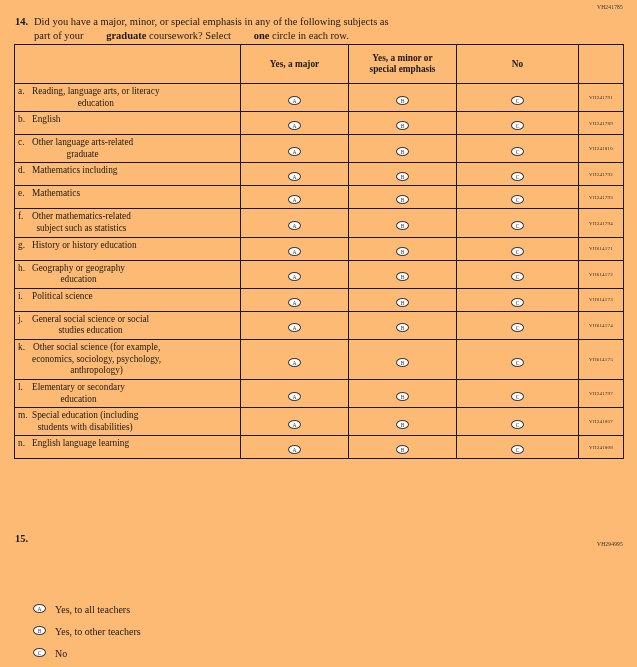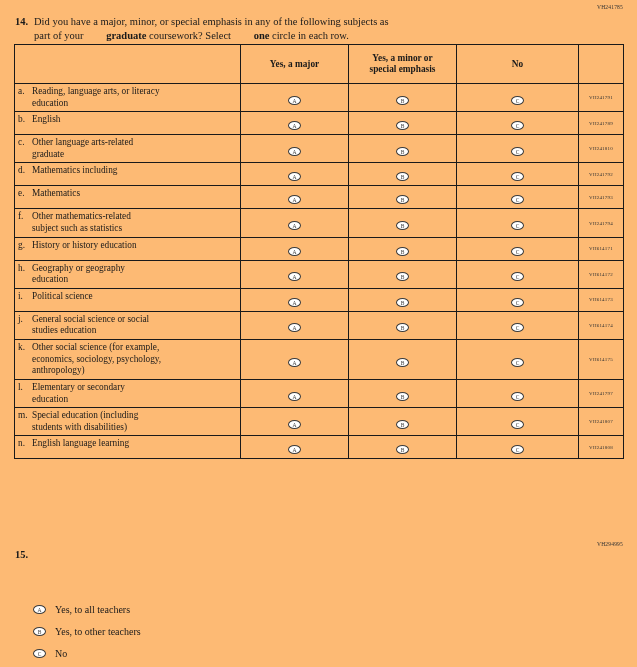--- a/index.html
+++ b/index.html
@@ -21,21 +21,21 @@
   .code-mid{top:541px;right:14px;}
 
   
   .question{
     position:absolute;
     display:flex;
     font-size:10.5px;
     line-height:1.3;
   }
   .q14-block{top:15px;left:15px;width:560px;}
-  .q15-block{top:548px;left:15px;width:560px;gap:12px;}
+  .q15-block{top:532px;left:15px;width:560px;gap:12px;}
   .qnum{font-weight:700;flex:none;width:19px;}
   .qtext{white-space:pre-line;}
   .qtext b{font-weight:700;margin-left:20px;}
 
   
   .q14-table{
     position:absolute;
     top:44px;left:14px;
     width:609px;
     border-collapse:collapse;
@@ -56,21 +56,21 @@
   }
   .subject-cell{
     font-size:9.3px;
     vertical-align:top;
     line-height:1.25;
     padding-top:2.5px;
     padding-bottom:2.5px;
   }
   .subject-cell .inner{display:flex;}
   .row-letter{flex:none;width:14px;}
-  .row-label{white-space:pre-line;}
+  .row-label{white-space:pre-line;text-align:center;}
   .bubble-cell{
     text-align:center;
     vertical-align:middle;
   }
   .code-cell{
     font-size:5px;
     color:#333;
     text-align:center;
     vertical-align:middle;
     letter-spacing:0.2px;
@@ -87,21 +87,21 @@
     box-sizing:border-box;
     background:#fff;
   }
   
   .options{
     position:absolute;
     top:604px;left:33px;
   }
   .option-row{
     display:flex;
-    align-items:center;
+    align-items:flex-start;
     margin-bottom:11px;
     font-size:10px;
   }
   .option-row .bubble{margin-right:9px;flex:none;}
 </style>
 </head>
 <body>
 
 <div class="page">
 

